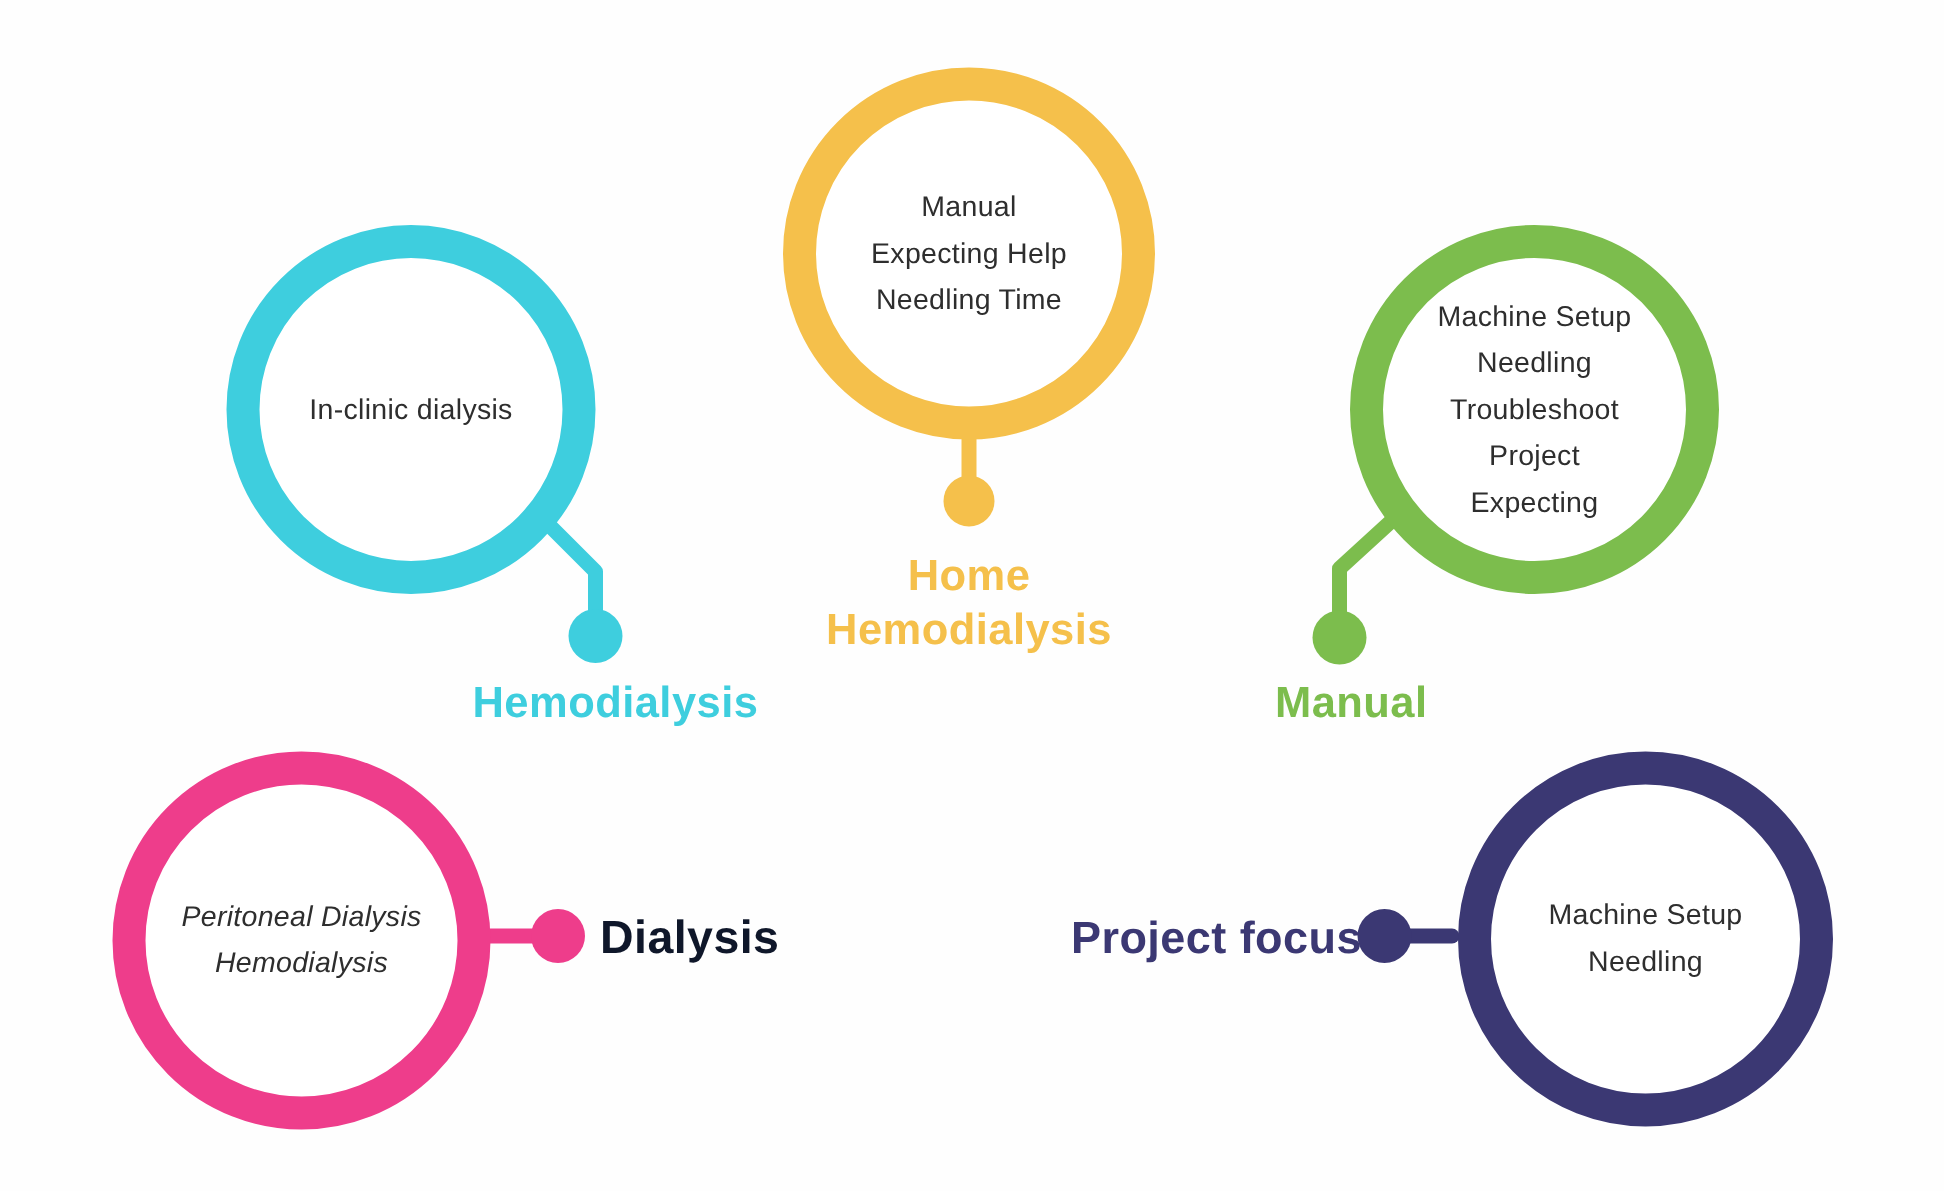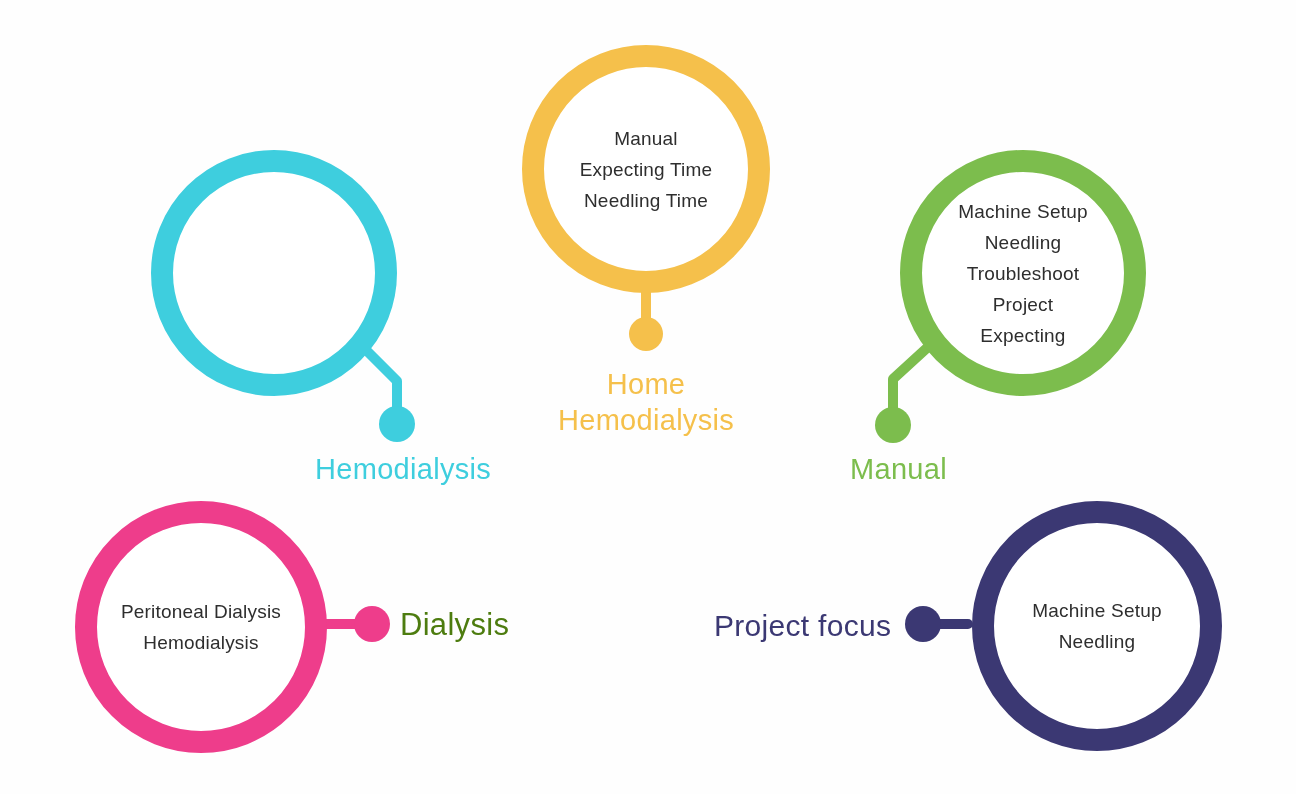--- a/index.html
+++ b/index.html
@@ -35,21 +35,21 @@
   .ring-text {
     text-align: center;
     color: #2e2e2e;
     font-size: 19px;
     line-height: 31px;
     font-weight: 400;
     letter-spacing: 0.2px;
   }
   .node-label {
     position: absolute;
-    font-weight: 400;
+    font-weight: 700;
     white-space: nowrap;
     letter-spacing: 0.3px;
   }
   
   .ring-1 { left: 151px; top: 150px; width: 246px; height: 246px; }
   .ring-2 { left: 522px; top:  45px; width: 248px; height: 248px; }
   .ring-3 { left: 900px; top: 150px; width: 246px; height: 246px; }
   .ring-4 { left:  75px; top: 501px; width: 252px; height: 252px; }
   .ring-5 { left: 972px; top: 501px; width: 250px; height: 250px; }
   
@@ -83,42 +83,43 @@
       <circle cx="372" cy="624" r="18" fill="#EE3D8B"></circle>
     </g>
     <g>
       <path d="M968 624 L940 624" fill="none" stroke-width="10" stroke-linecap="round" stroke="#3B3873"></path>
       <circle cx="923" cy="624" r="18" fill="#3B3873"></circle>
     </g>
   </svg>
 
   <div class="ring ring-1" style="border-color: rgb(62, 206, 222);">
     <div class="ring-text">
+        <div>In-clinic dialysis</div>
       </div>
   </div>
 
   <div class="ring ring-2" style="border-color: rgb(245, 192, 75);">
     <div class="ring-text">
         <div>Manual</div>
-        <div>Expecting Time</div>
+        <div>Expecting Help</div>
         <div>Needling Time</div>
       </div>
   </div>
 
   <div class="ring ring-3" style="border-color: rgb(124, 189, 77);">
     <div class="ring-text">
         <div>Machine Setup</div>
         <div>Needling</div>
         <div>Troubleshoot</div>
         <div>Project</div>
         <div>Expecting</div>
       </div>
   </div>
 
-  <div class="ring ring-4" style="border-color: rgb(238, 61, 139);">
+  <div class="ring ring-4" style="border-color: rgb(238, 61, 139); font-style: italic;">
     <div class="ring-text">
         <div>Peritoneal Dialysis</div>
         <div>Hemodialysis</div>
       </div>
   </div>
 
   <div class="ring ring-5" style="border-color: rgb(59, 56, 115);">
     <div class="ring-text">
         <div>Machine Setup</div>
         <div>Needling</div>
@@ -127,17 +128,17 @@
 
   <div class="node-label label-1" style="color: rgb(62, 206, 222);">Hemodialysis</div>
 
   <div class="node-label label-2" style="color: rgb(245, 192, 75);">
       <div>Home</div>
       <div>Hemodialysis</div>
     </div>
 
   <div class="node-label label-3" style="color: rgb(124, 189, 77);">Manual</div>
 
-  <div class="node-label label-4" style="color: #4d7c0f;">Dialysis</div>
+  <div class="node-label label-4" style="color: #0f172a;">Dialysis</div>
 
   <div class="node-label label-5" style="color: rgb(59, 56, 115);">Project focus</div>
 
 </div>
 
 </body></html>

